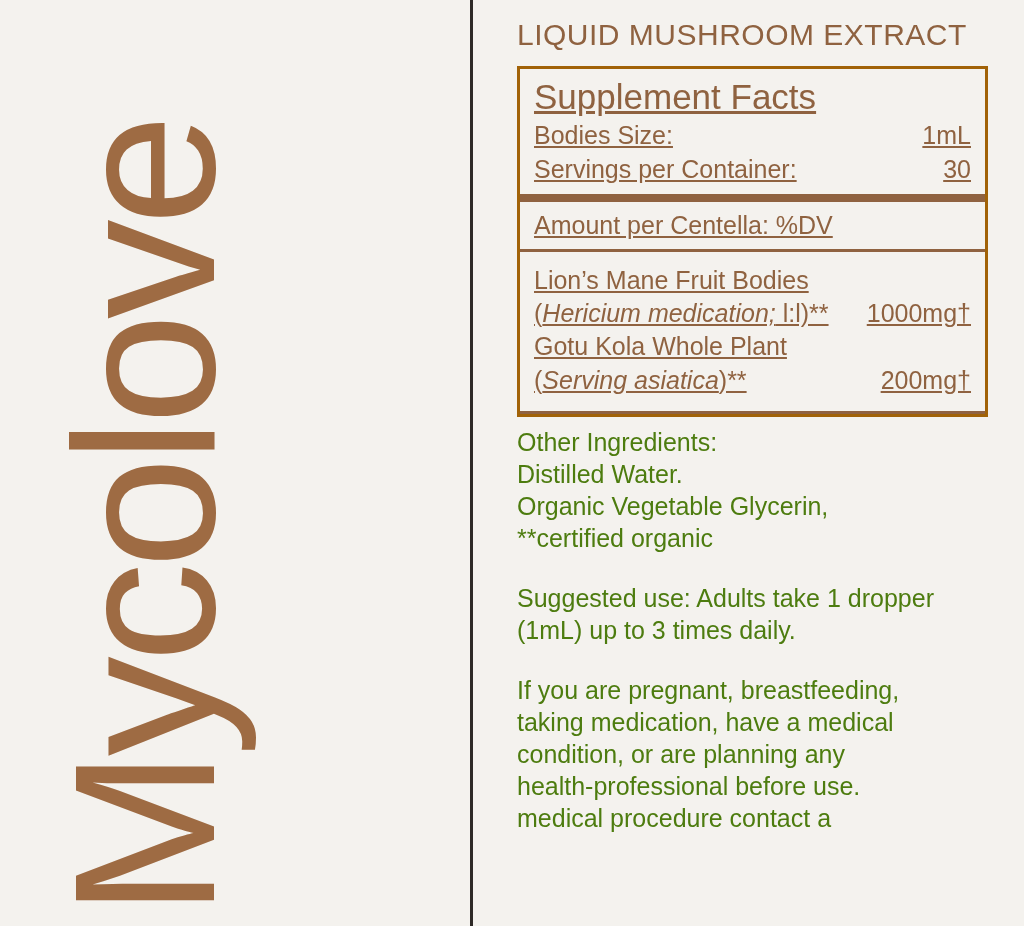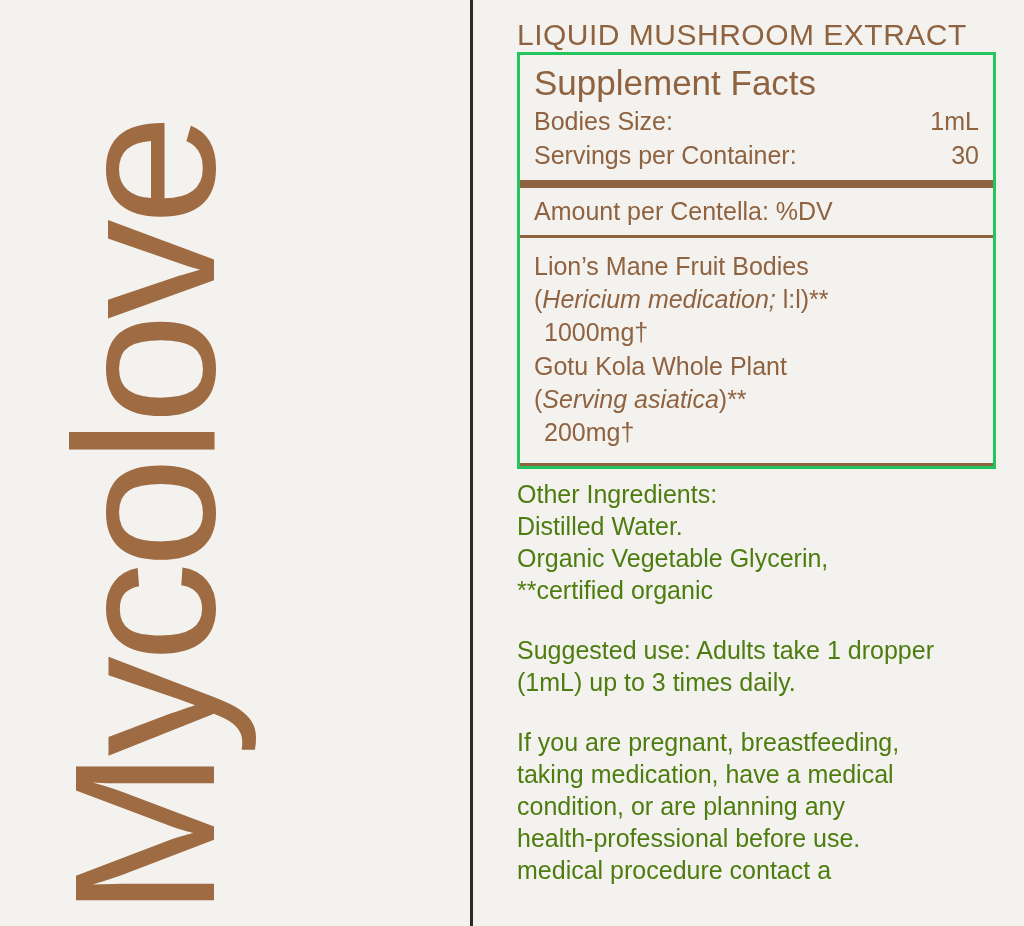--- a/index.html
+++ b/index.html
@@ -54,39 +54,41 @@
     background: #2e2a27;
     flex: 0 0 auto;
   }
 
   
   .facts-panel {
     flex: 1 1 auto;
     height: 926px;
     position: relative;
     background: #f4f2ee;
-    padding: 0 28px 0 44px;
+    padding: 0 36px 0 44px;
     box-sizing: border-box;
     color: #8f6240;
   }
 
   .product-kicker {
     font-size: 30px;
     letter-spacing: 0.5px;
     color: #8f6240;
     padding-top: 18px;
     padding-left: 0px;
     white-space: nowrap;
     font-weight: 400;
   }
 
   
   .facts-box {
-    border: 3px solid #22c55e;
+    margin-top: 14px;
+    border: 3px solid #a16207;
     box-sizing: border-box;
+    text-decoration: underline;
   }
 
   .facts-section {
     padding: 6px 14px 8px 14px;
   }
 
   .rule-thick {
     height: 8px;
     background: #8f6240;
   }
@@ -120,24 +122,24 @@
     color: #8f6240;
     padding: 7px 14px 7px 14px;
   }
 
   .ingredients-block {
     padding: 12px 14px 14px 14px;
   }
   .ingredient {
     display: flex;
     justify-content: space-between;
+    align-items: flex-end;
     font-size: 25px;
     line-height: 1.33;
     color: #8f6240;
-    flex-direction: column;
   }
   .ingredient .names {
     display: block;
   }
   .ingredient .names .latin {
     font-style: italic;
   }
   .ingredient .dose {
     white-space: nowrap;
     padding-left: 10px;

